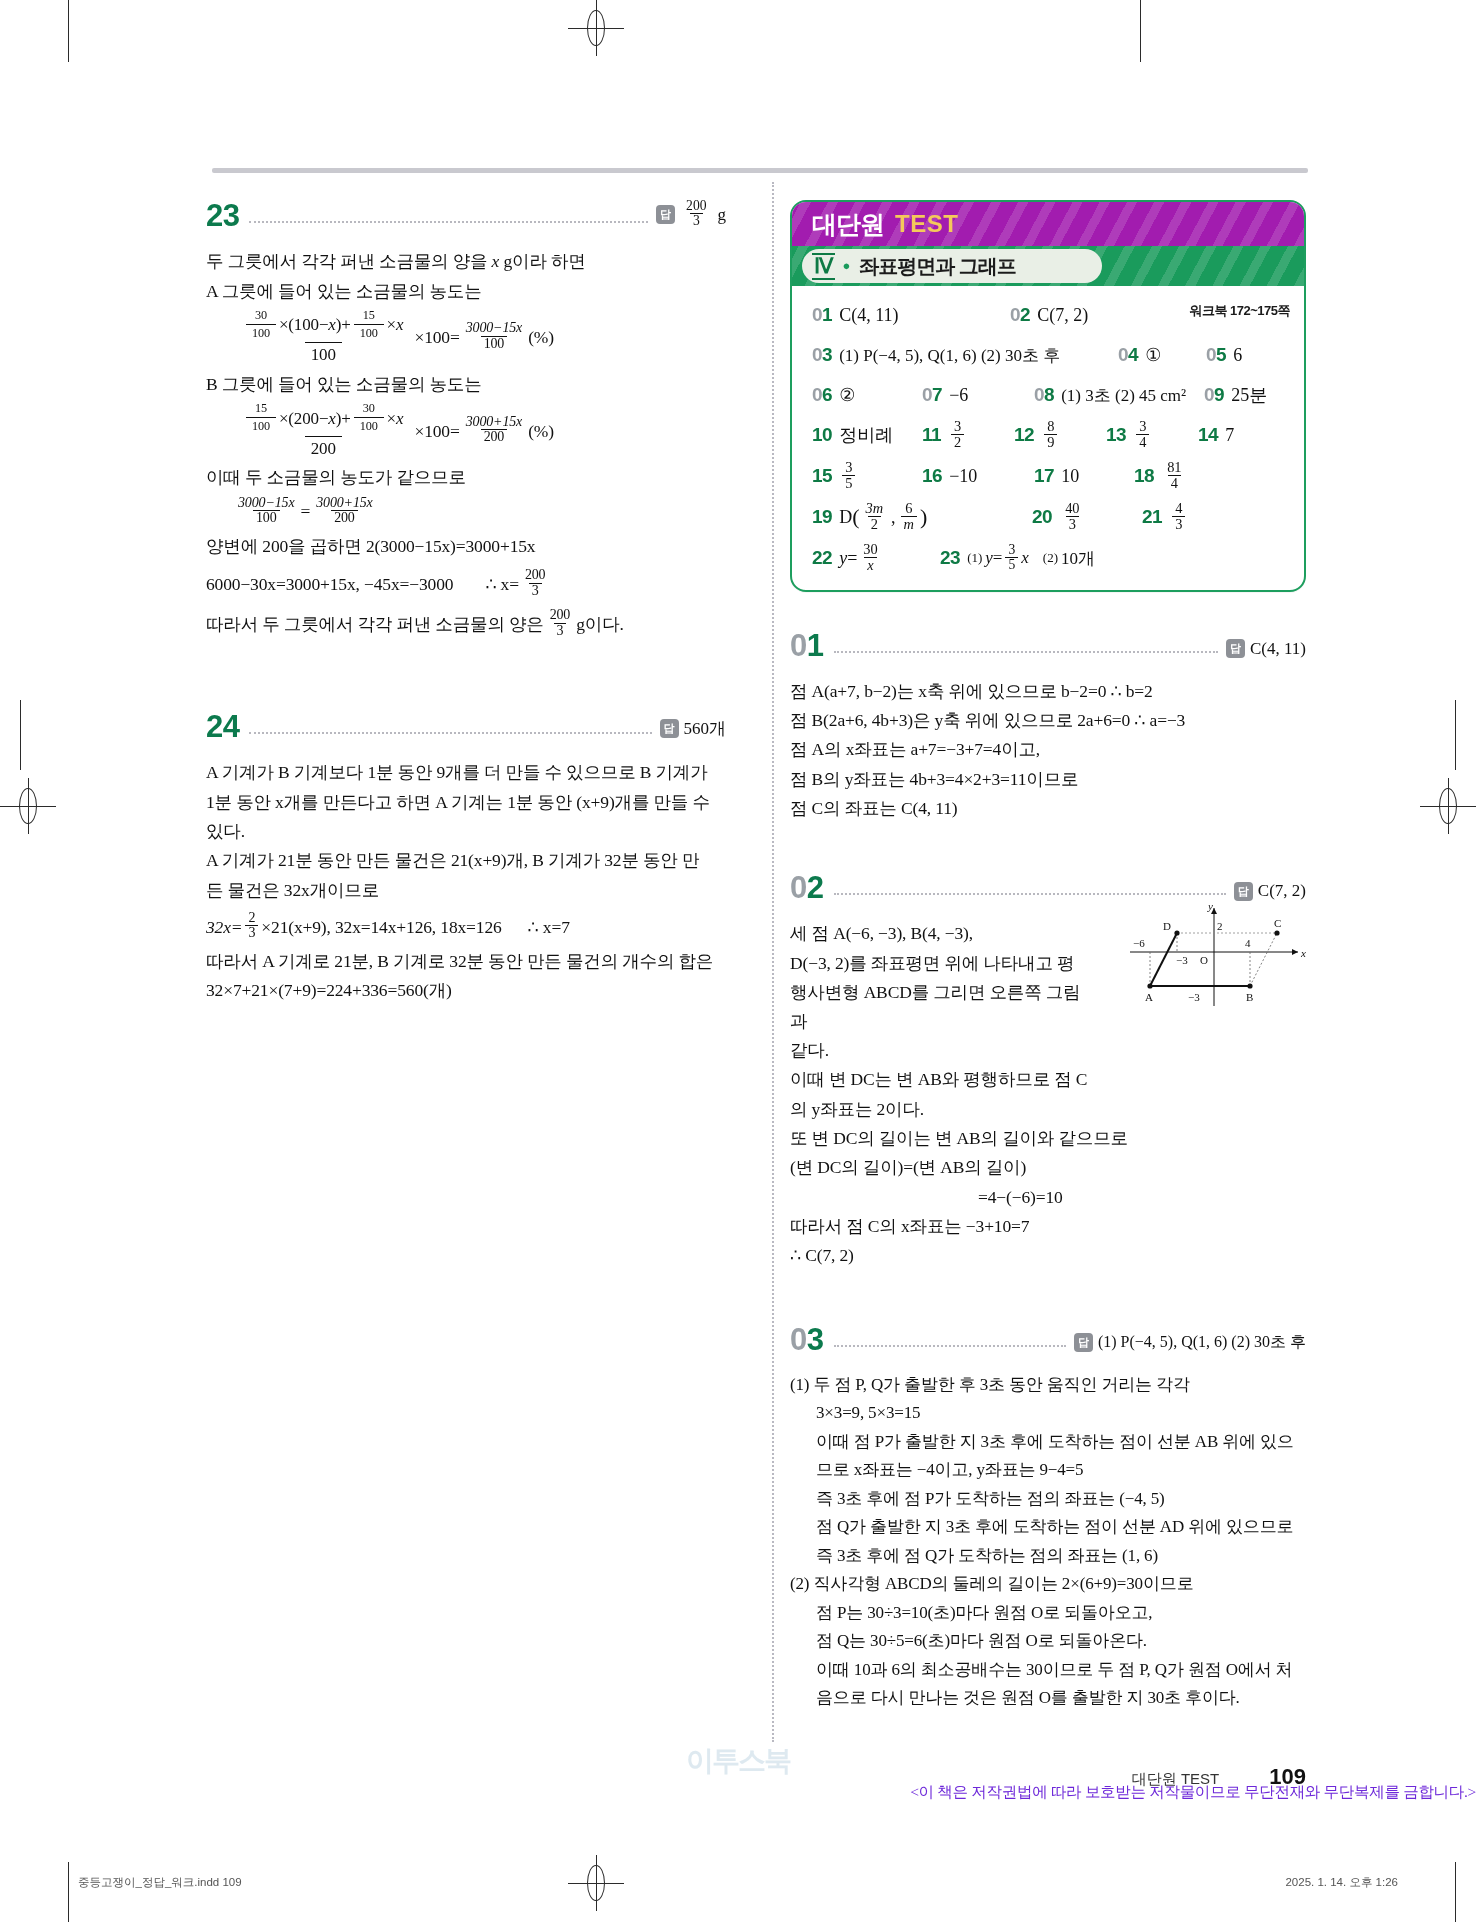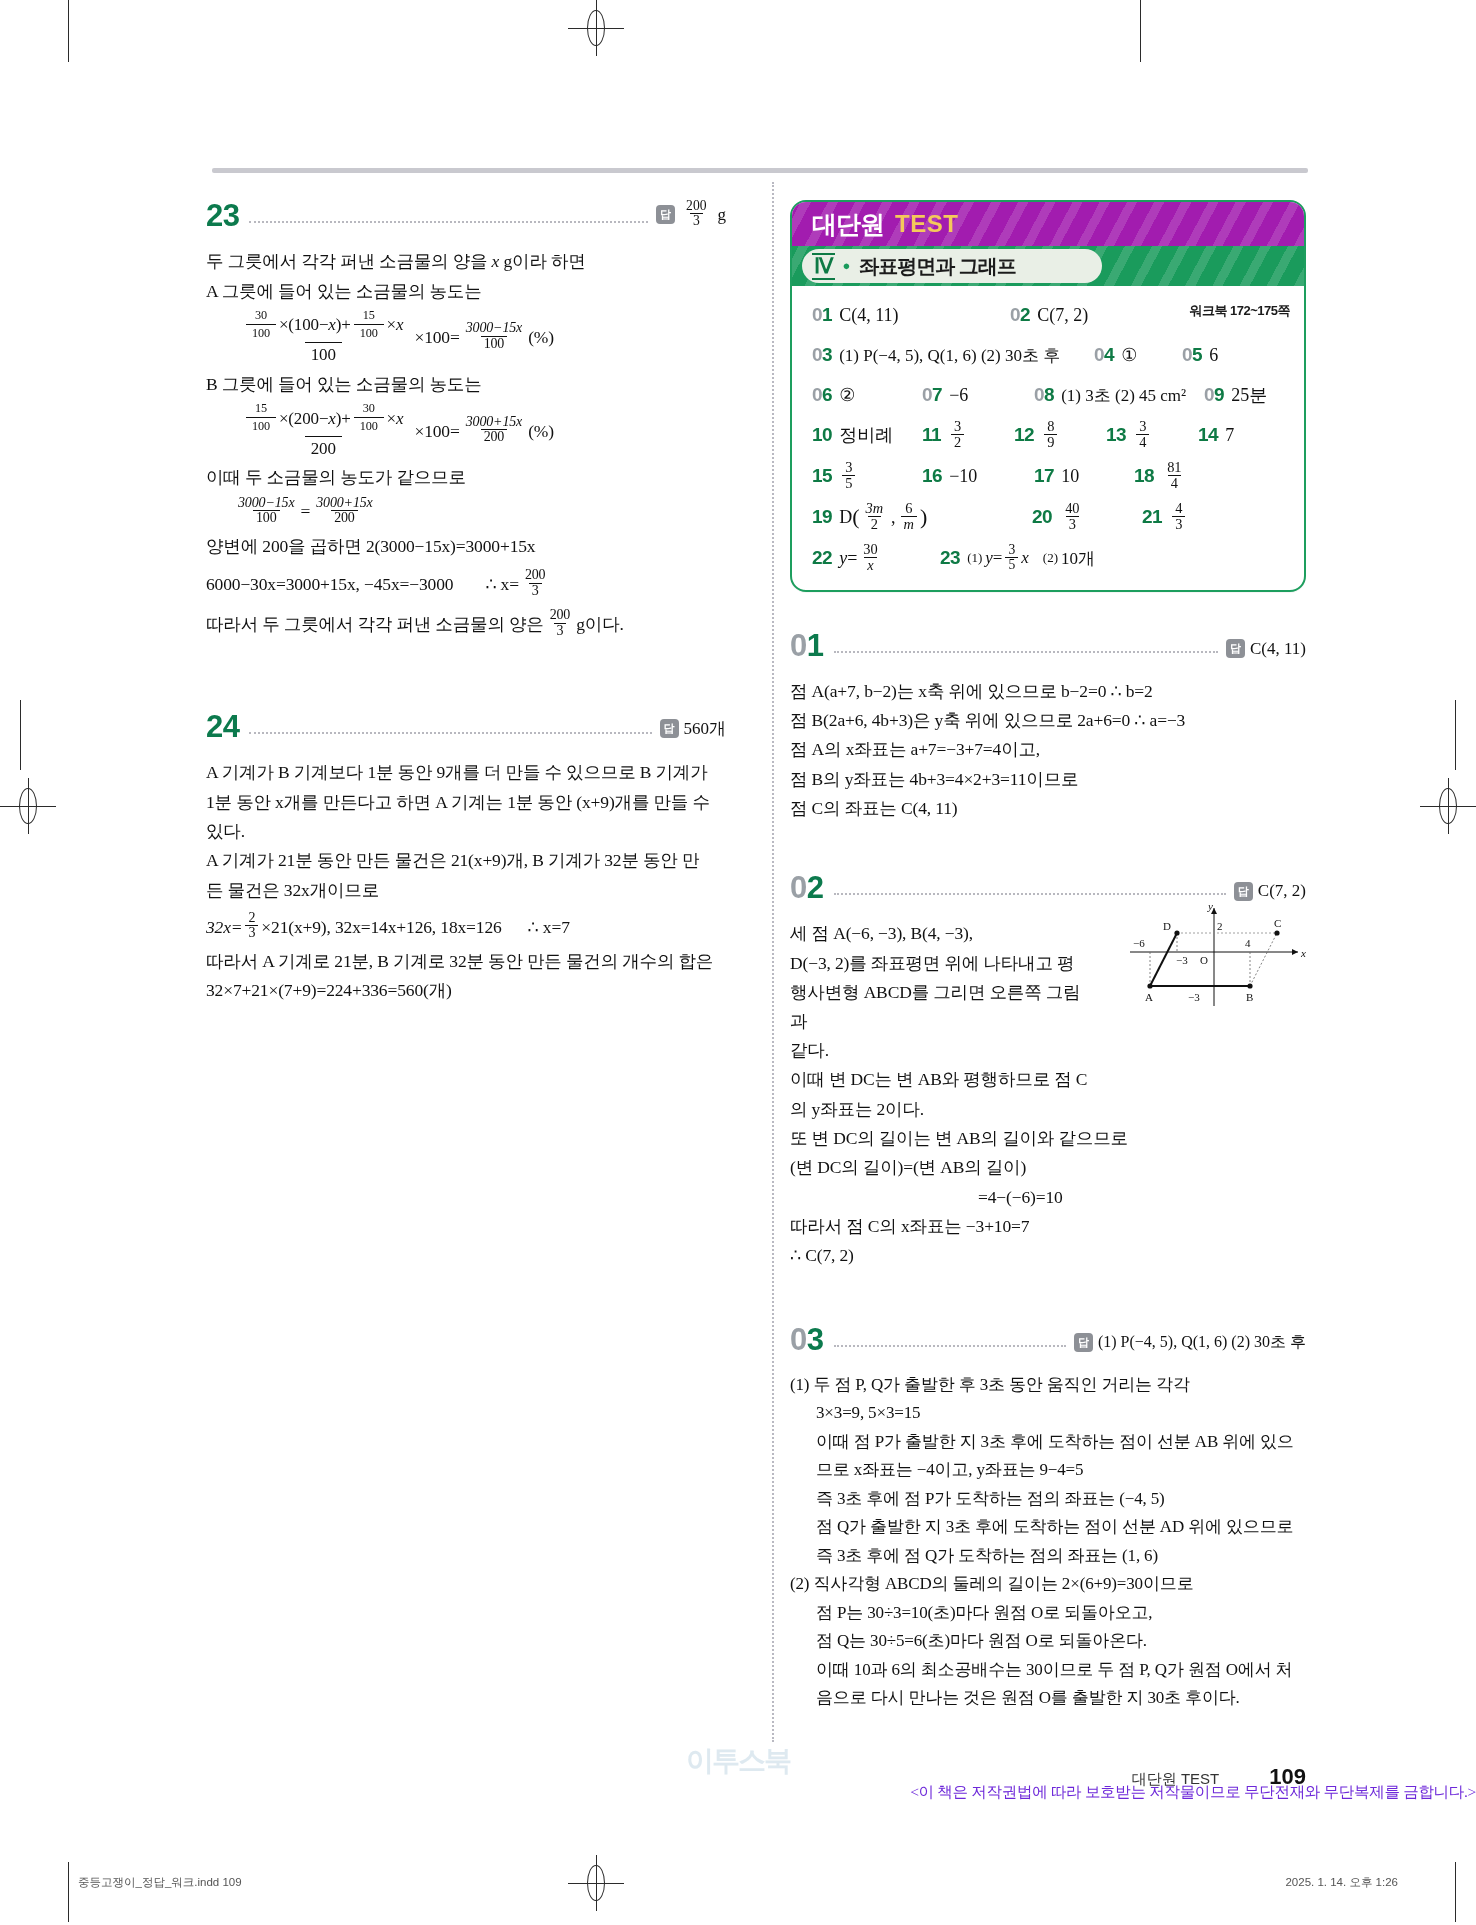--- a/index.html
+++ b/index.html
@@ -397,21 +397,21 @@
             <span class="anum"><span class="z">0</span><span class="d">2</span></span>
             <span>C(7, 2)</span>
           </span>
         </div>
 
         <div class="ans-row">
           <span class="ans-cell" style="width:282px;">
             <span class="anum"><span class="z">0</span><span class="d">3</span></span>
             <span style="font-size:17px;">(1) P(−4, 5), Q(1, 6)   (2) 30초 후</span>
           </span>
-          <span class="ans-cell" style="width:88px;">
+          <span class="ans-cell" style="width:88px;margin-left:24px;">
             <span class="anum"><span class="z">0</span><span class="d">4</span></span>
             <span>①</span>
           </span>
           <span class="ans-cell" style="width:80px;">
             <span class="anum"><span class="z">0</span><span class="d">5</span></span>
             <span>6</span>
           </span>
         </div>
 
         <div class="ans-row">

